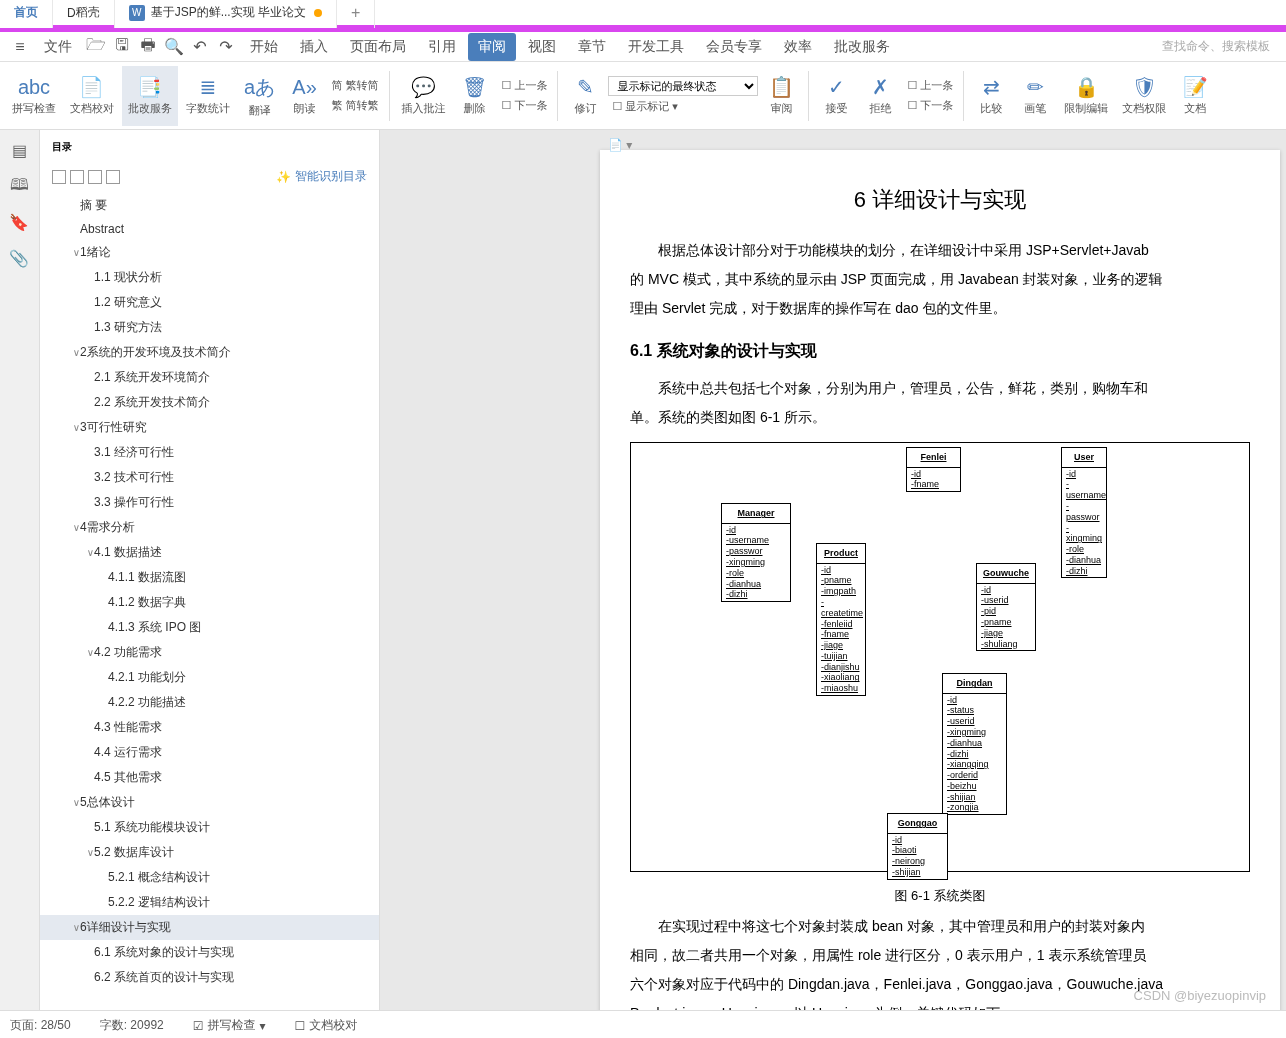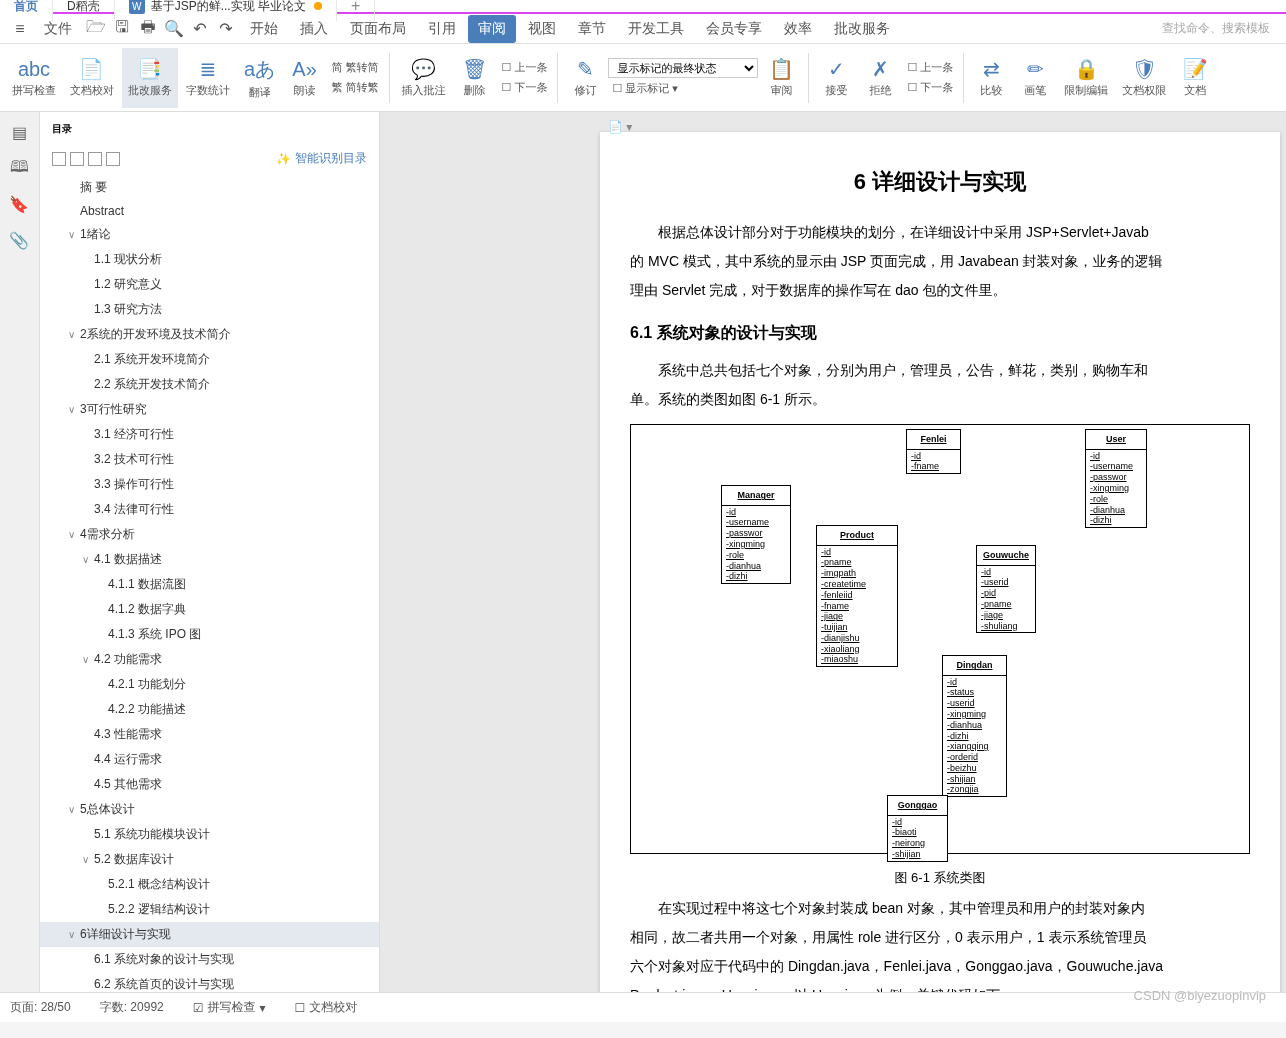--- a/index.html
+++ b/index.html
@@ -1,17 +1,17 @@
 <!DOCTYPE html>
 <html><head>
 <meta charset="utf-8">
 <style>
 *{margin:0;padding:0;box-sizing:border-box;font-family:"Microsoft YaHei",sans-serif;}
 body{background:#f5f5f5;overflow:hidden;width:1286px;height:1038px;}
-.titlebar{height:14px;background:#fff;display:flex;align-items:center;border-bottom:2px solid #d946ef;}
+.titlebar{height:32px;background:#fff;display:flex;align-items:center;border-bottom:7px solid #d946ef;}
 .tab{height:30px;padding:0 14px;display:flex;align-items:center;font-size:12px;cursor:pointer;border-right:1px solid #e8e8e8;}
 .tab.home{background:#fff;color:#4a7ebb;font-weight:bold;}
 .tab.dk{color:#333;}
 .tab.doc{background:#fff;color:#333;max-width:240px;}
 .tab .w-icon{width:16px;height:16px;background:#4a7ebb;color:#fff;font-size:10px;border-radius:2px;margin-right:6px;display:inline-flex;align-items:center;justify-content:center;}
 .tab .dot{width:8px;height:8px;border-radius:50%;background:#ffa500;margin-left:8px;}
 .tab.add{color:#888;font-size:16px;}
 .menubar{height:30px;background:#fff;display:flex;align-items:center;padding:0 8px;gap:2px;border-bottom:1px solid #e0e0e0;}
 .menu-icon{width:24px;height:24px;display:flex;align-items:center;justify-content:center;color:#555;cursor:pointer;}
 .menu-txt{padding:0 10px;font-size:14px;color:#555;cursor:pointer;height:28px;display:flex;align-items:center;}
@@ -26,31 +26,31 @@
 .rsep{width:1px;height:50px;background:#ddd;margin:0 4px;}
 .rselect{border:1px solid #ccc;font-size:11px;padding:2px 4px;width:150px;background:#fff;}
 .main{display:flex;height:880px;}
 .leftbar{width:40px;background:#f0f0f0;border-right:1px solid #ddd;display:flex;flex-direction:column;align-items:center;padding-top:8px;gap:12px;}
 .leftbar div{width:24px;height:24px;display:flex;align-items:center;justify-content:center;color:#666;cursor:pointer;font-size:16px;}
 .toc-panel{width:340px;background:#fff;border-right:1px solid #ddd;display:flex;flex-direction:column;}
 .toc-hdr{padding:10px 12px;font-size:10px;font-weight:bold;display:flex;justify-content:space-between;align-items:center;}
 .toc-tools{padding:4px 12px;display:flex;align-items:center;gap:4px;font-size:12px;color:#666;}
 .toc-tools .smart{margin-left:auto;color:#4a7ebb;display:flex;align-items:center;gap:4px;}
 .toc-tools .box{width:14px;height:14px;border:1px solid #999;display:inline-block;}
-.toc-list{flex:1;overflow-y:auto;padding:4px 0;}
+.toc-list{flex:1;overflow-y:auto;padding:4px 0;text-align:right;}
 .toc-item{padding:4px 12px;font-size:12px;color:#333;cursor:pointer;display:flex;align-items:center;white-space:nowrap;}
 .toc-item.sel{background:#e4e9f0;}
 .toc-item .arr{width:12px;display:inline-block;color:#888;font-size:10px;}
 .toc-item.l1{padding-left:28px;}
 .toc-item.l2{padding-left:42px;}
 .toc-item.l3{padding-left:56px;}
 .doc-area{flex:1;background:#e8e8e8;overflow:auto;position:relative;padding:20px 0 20px 220px;}
 .page-tool{position:absolute;left:228px;top:8px;font-size:12px;color:#888;}
 .page{width:680px;min-height:840px;background:#fff;box-shadow:0 1px 4px rgba(0,0,0,0.2);padding:20px 30px;font-family:SimSun,serif;font-size:14px;line-height:1.8;color:#000;}
-.page h1{text-align:center;font-size:22px;font-weight:bold;margin:10px 0 18px;}
+.page h1{text-align:center;font-size:22px;font-weight:normal;margin:10px 0 18px;}
 .page h2{font-size:16px;font-weight:bold;margin:16px 0 10px;}
 .page p{text-indent:2em;margin:4px 0;}
 .uml{border:1px solid #000;padding:2px;margin:12px auto;position:relative;height:430px;font-size:9px;font-family:Arial;}
 .cls{position:absolute;border:1px solid #000;background:#fff;text-decoration:underline;}
 .cls .cn{border-bottom:1px solid #000;text-align:center;font-weight:bold;padding:1px 4px;}
 .cls .cf{padding:1px 4px;line-height:1.2;}
 .cap{text-align:center;font-size:13px;margin:6px 0;}
 .statusbar{height:30px;background:#fff;border-top:1px solid #ddd;display:flex;align-items:center;padding:0 10px;font-size:12px;color:#555;gap:29px;}
 .statusbar .chk{display:flex;align-items:center;gap:4px;}
 .watermark{position:absolute;right:20px;bottom:35px;font-size:13px;color:#bbb;font-family:Liberation Sans, sans-serif;}
@@ -212,21 +212,20 @@
         <div class="toc-item l2"><span class="arr"></span>1.1 现状分析</div>
         <div class="toc-item l2"><span class="arr"></span>1.2 研究意义</div>
         <div class="toc-item l2"><span class="arr"></span>1.3 研究方法</div>
         <div class="toc-item l1"><span class="arr">∨</span>2系统的开发环境及技术简介</div>
         <div class="toc-item l2"><span class="arr"></span>2.1 系统开发环境简介</div>
         <div class="toc-item l2"><span class="arr"></span>2.2 系统开发技术简介</div>
         <div class="toc-item l1"><span class="arr">∨</span>3可行性研究</div>
         <div class="toc-item l2"><span class="arr"></span>3.1 经济可行性</div>
         <div class="toc-item l2"><span class="arr"></span>3.2 技术可行性</div>
         <div class="toc-item l2"><span class="arr"></span>3.3 操作可行性</div>
-        <div class="toc-item l2"><span class="arr"></span>3.4 法律可行性</div>
         <div class="toc-item l1"><span class="arr">∨</span>4需求分析</div>
         <div class="toc-item l2"><span class="arr">∨</span>4.1 数据描述</div>
         <div class="toc-item l3"><span class="arr"></span>4.1.1 数据流图</div>
         <div class="toc-item l3"><span class="arr"></span>4.1.2 数据字典</div>
         <div class="toc-item l3"><span class="arr"></span>4.1.3 系统 IPO 图</div>
         <div class="toc-item l2"><span class="arr">∨</span>4.2 功能需求</div>
         <div class="toc-item l3"><span class="arr"></span>4.2.1 功能划分</div>
         <div class="toc-item l3"><span class="arr"></span>4.2.2 功能描述</div>
         <div class="toc-item l2"><span class="arr"></span>4.3 性能需求</div>
         <div class="toc-item l2"><span class="arr"></span>4.4 运行需求</div>
@@ -255,25 +254,25 @@
 
       <div class="uml">
         <div class="cls" style="left:90px;top:60px;width:70px">
             <div class="cn">Manager</div>
             <div class="cf" id="u-Manager">-id<br>-username<br>-passwor<br>-xingming<br>-role<br>-dianhua<br>-dizhi</div>
           </div>
         <div class="cls" style="left:275px;top:4px;width:55px">
             <div class="cn">Fenlei</div>
             <div class="cf" id="u-Fenlei">-id<br>-fname</div>
           </div>
-        <div class="cls" style="left:454px;top:4px;width:62px">
+        <div class="cls" style="left:430px;top:4px;width:46px">
             <div class="cn">User</div>
             <div class="cf" id="u-User">-id<br>-username<br>-passwor<br>-xingming<br>-role<br>-dianhua<br>-dizhi</div>
           </div>
-        <div class="cls" style="left:185px;top:100px;width:82px">
+        <div class="cls" style="left:185px;top:100px;width:50px">
             <div class="cn">Product</div>
             <div class="cf" id="u-Product">-id<br>-pname<br>-imgpath<br>-createtime<br>-fenleiid<br>-fname<br>-jiage<br>-tuijian<br>-dianjishu<br>-xiaoliang<br>-miaoshu</div>
           </div>
         <div class="cls" style="left:345px;top:120px;width:60px">
             <div class="cn">Gouwuche</div>
             <div class="cf" id="u-Gouwuche">-id<br>-userid<br>-pid<br>-pname<br>-jiage<br>-shuliang</div>
           </div>
         <div class="cls" style="left:311px;top:230px;width:65px">
             <div class="cn">Dingdan</div>
             <div class="cf" id="u-Dingdan">-id<br>-status<br>-userid<br>-xingming<br>-dianhua<br>-dizhi<br>-xiangqing<br>-orderid<br>-beizhu<br>-shijian<br>-zongjia</div>

